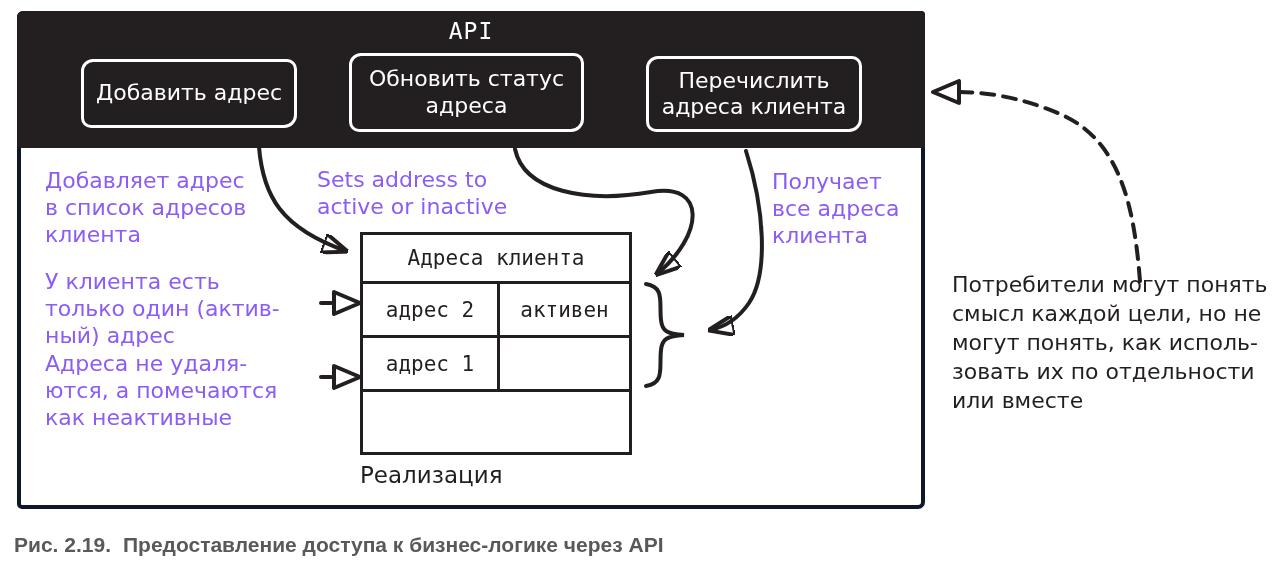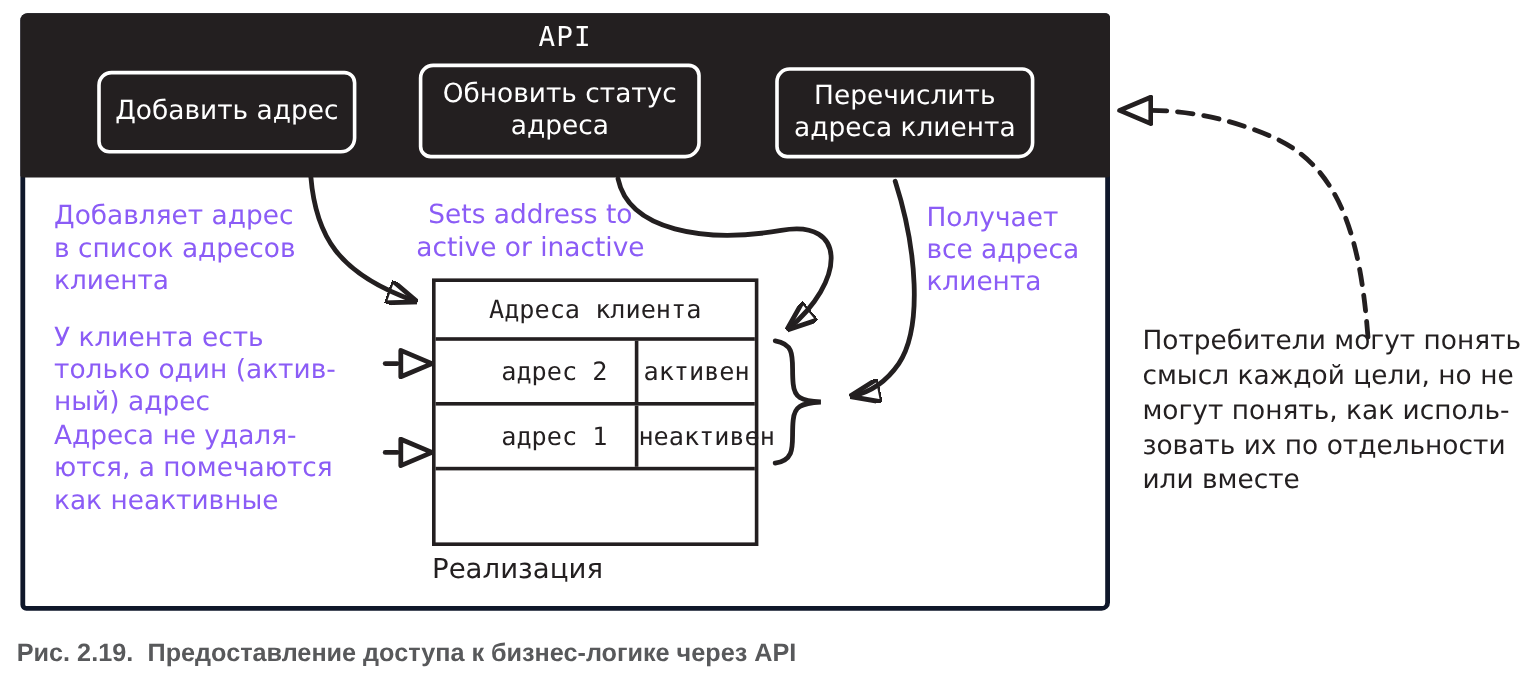--- a/index.html
+++ b/index.html
@@ -33,35 +33,35 @@
   .btn-list   { left:629px; top:45px; width:210px; height:70px; }
 
   
   .note {
     position:absolute; font-size:22px; line-height:1.23;
     white-space:pre-line; color:#8b5cf6;
   }
   .note-add        { left:24px;  top:152px; }
   .note-single     { left:24px;  top:253px; }
   .note-notdeleted { left:24px;  top:335px; }
-  .note-sets       { left:296px; top:151px; width:250px; text-align:center; }
+  .note-sets       { left:296px; top:151px; width:250px; }
   .note-gets       { left:751px; top:153px; }
 
   
   .db-table {
     position:absolute; left:339px; top:217px; width:272px; height:223px;
     border:3.5px solid #231f20; box-sizing:border-box;
     font-family:"DejaVu Sans Mono", monospace; font-size:21px;
     display:flex; flex-direction:column;
   }
   .db-header {
     height:46px; border-bottom:3.5px solid #231f20; flex:0 0 auto;
     display:flex; align-items:center; justify-content:center;
   }
-  .db-row { height:51px; border-bottom:3.5px solid #231f20; flex:0 0 auto; display:flex;padding-left:32px; }
+  .db-row { height:51px; border-bottom:3.5px solid #231f20; flex:0 0 auto; display:flex; }
   .db-cell-address {
     width:134px; flex:0 0 auto; border-right:3.5px solid #231f20;
     display:flex; align-items:center; justify-content:center;
   }
   .db-cell-status { flex:1 1 auto; display:flex; align-items:center; justify-content:center; }
   .db-empty { flex:1 1 auto; }
 
   .impl-label {
     position:absolute; left:339px; top:447px; width:272px;
     text-align:left; font-size:23px;
@@ -117,21 +117,20 @@
 клиента</div>
 
     <div class="db-table">
       <div class="db-header">Адреса клиента</div>
       <div class="db-row">
         <div class="db-cell-address">адрес 2</div>
         <div class="db-cell-status">активен</div>
       </div>
       <div class="db-row">
         <div class="db-cell-address">адрес 1</div>
-        <div class="db-cell-status">неактивен</div>
       </div>
       <div class="db-empty"></div>
     </div>
 
     <div class="impl-label">Реализация</div>
   </div>
 
   <svg class="overlay" viewBox="0 0 1280 579">
     <defs>
       <marker id="mSolid" viewBox="0 0 26 20" refX="24" refY="10" markerWidth="26" markerHeight="20" markerUnits="userSpaceOnUse" orient="auto">

